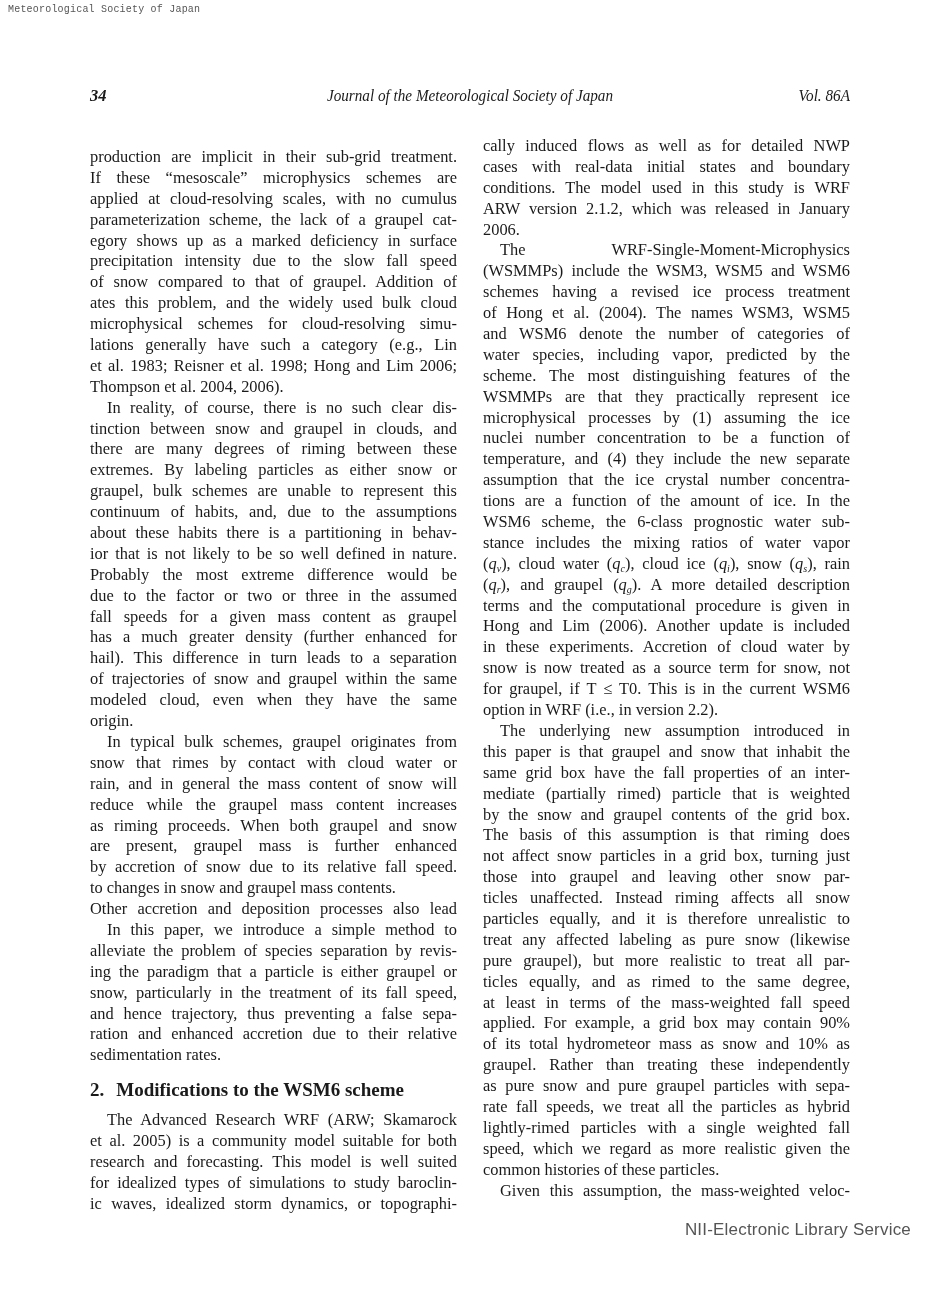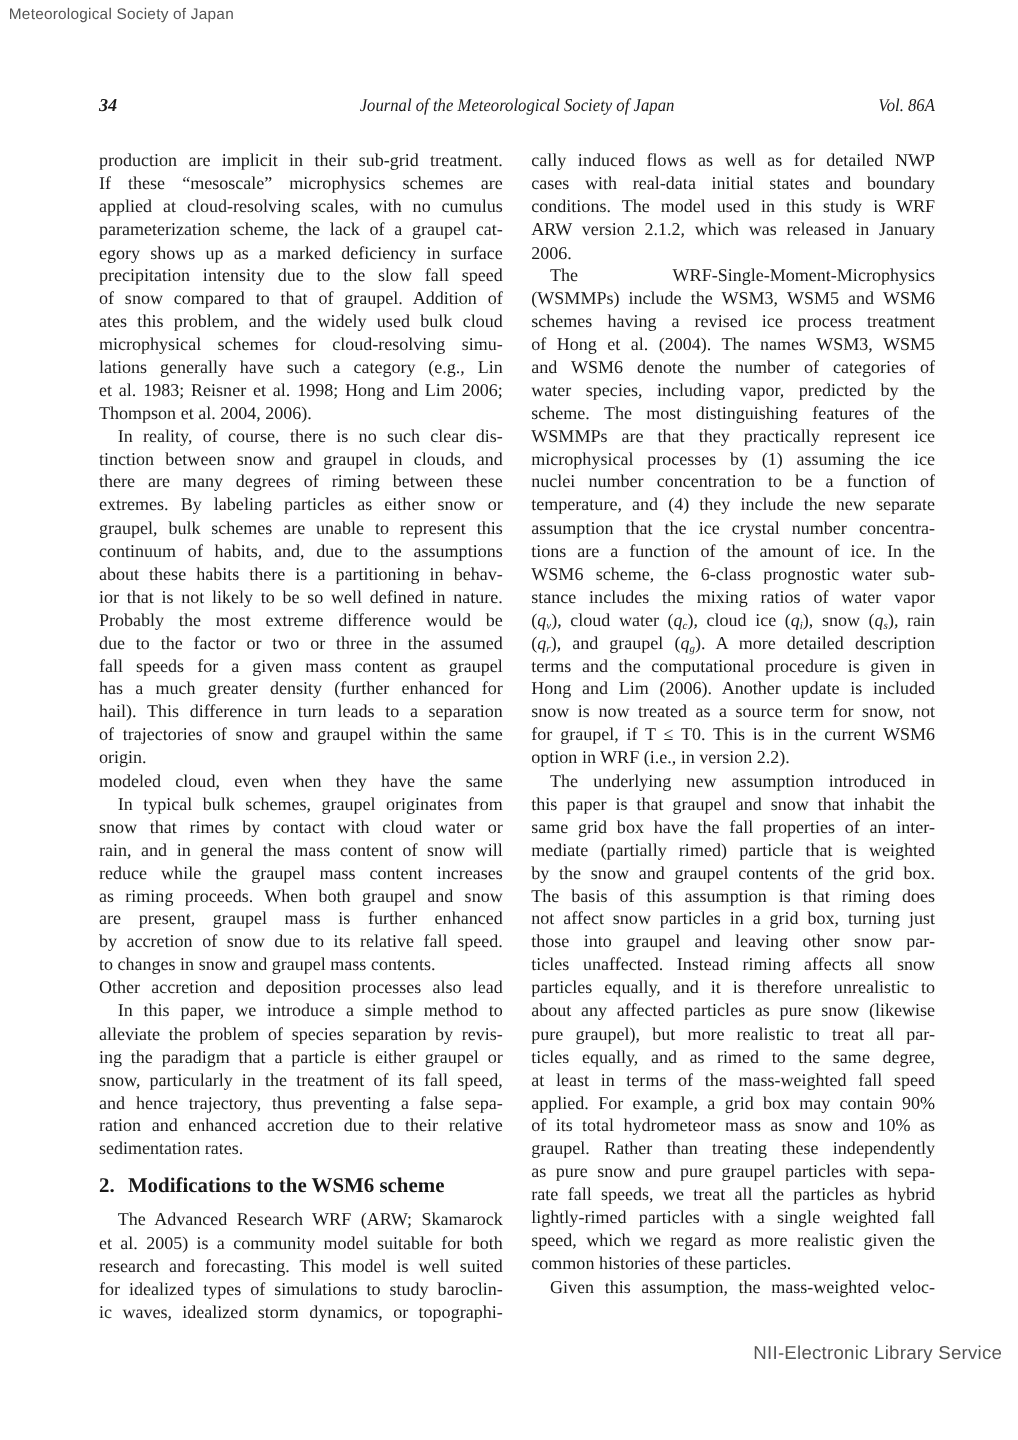--- a/index.html
+++ b/index.html
@@ -3,39 +3,39 @@
 <meta charset="utf-8">
 <style>
   html, body { margin: 0; padding: 0; }
   body {
     width: 925px; height: 1309px; background: #ffffff; position: relative;
     overflow: hidden; color: #1a1a1a;
     font-family: "Liberation Serif", "DejaVu Serif", serif;
   }
   .watermark-top {
     position: absolute; left: 8px; top: 4px;
-    font-family: Liberation Sans, sans-serif;
-    font-size: 14px; color: #555; letter-spacing: 0.2px;
+    font-family: Liberation Mono, monospace;
+    font-size: 10px; color: #555; letter-spacing: 0.2px;
   }
   .watermark-bottom {
     position: absolute; right: 14px; top: 1220px;
     font-family: Liberation Sans, sans-serif;
     font-size: 17px; color: #555; letter-spacing: 0.2px;
   }
   .running-head {
     position: absolute; top: 86px; left: 90px; width: 760px; height: 22px;
     font-size: 16.5px;
     font-style: italic;
   }
   .running-head .page-num { position: absolute; left: 0; top: 0; font-weight: bold; }
   .running-head .journal { position: absolute; left: 0; right: 0; text-align: center; top: 0; transform: scaleX(0.92); }
   .running-head .volume { position: absolute; right: 0; top: 0; transform-origin: right; transform: scaleX(0.92); }
 
   .column { position: absolute; top: 136px; width: 367px; }
-  .col-left { left: 90px; }
+  .col-left { left: 90px; margin-top: 11px; }
   .col-right { left: 483px; }
 
   .line {
     height: 20.9px; line-height: 20.9px; font-size: 16.4px;
     white-space: nowrap; text-align: justify; text-align-last: justify;
     overflow: visible;
   }
   .line.last { text-align-last: left; }
   .line.indent { padding-left: 17px; }
   .heading {
@@ -77,22 +77,22 @@
     <div class="line">graupel, bulk schemes are unable to represent this</div>
     <div class="line">continuum of habits, and, due to the assumptions</div>
     <div class="line">about these habits there is a partitioning in behav-</div>
     <div class="line">ior that is not likely to be so well defined in nature.</div>
     <div class="line">Probably the most extreme difference would be</div>
     <div class="line">due to the factor or two or three in the assumed</div>
     <div class="line">fall speeds for a given mass content as graupel</div>
     <div class="line">has a much greater density (further enhanced for</div>
     <div class="line">hail). This difference in turn leads to a separation</div>
     <div class="line">of trajectories of snow and graupel within the same</div>
+    <div class="line">modeled cloud, even when they have the same</div>
     <div class="line last">origin.</div>
-    <div class="line">modeled cloud, even when they have the same</div>
     <div class="line indent">In typical bulk schemes, graupel originates from</div>
     <div class="line">snow that rimes by contact with cloud water or</div>
     <div class="line">rain, and in general the mass content of snow will</div>
     <div class="line">reduce while the graupel mass content increases</div>
     <div class="line">as riming proceeds. When both graupel and snow</div>
     <div class="line">are present, graupel mass is further enhanced</div>
     <div class="line">by accretion of snow due to its relative fall speed.</div>
     <div class="line last">to changes in snow and graupel mass contents.</div>
     <div class="line">Other accretion and deposition processes also lead</div>
     <div class="line indent">In this paper, we introduce a simple method to</div>
@@ -127,34 +127,35 @@
     <div class="line">nuclei number concentration to be a function of</div>
     <div class="line">temperature, and (4) they include the new separate</div>
     <div class="line">assumption that the ice crystal number concentra-</div>
     <div class="line">tions are a function of the amount of ice. In the</div>
     <div class="line">WSM6 scheme, the 6-class prognostic water sub-</div>
     <div class="line">stance includes the mixing ratios of water vapor</div>
     <div class="line">(<i>q<sub>v</sub></i>), cloud water (<i>q<sub>c</sub></i>), cloud ice (<i>q<sub>i</sub></i>), snow (<i>q<sub>s</sub></i>), rain</div>
     <div class="line">(<i>q<sub>r</sub></i>), and graupel (<i>q<sub>g</sub></i>). A more detailed description</div>
     <div class="line">terms and the computational procedure is given in</div>
     <div class="line">Hong and Lim (2006). Another update is included</div>
+    <div class="line">in these experiments. Accretion of cloud water by</div>
     <div class="line">snow is now treated as a source term for snow, not</div>
     <div class="line">for graupel, if T ≤ T0. This is in the current WSM6</div>
     <div class="line last">option in WRF (i.e., in version 2.2).</div>
     <div class="line indent">The underlying new assumption introduced in</div>
     <div class="line">this paper is that graupel and snow that inhabit the</div>
     <div class="line">same grid box have the fall properties of an inter-</div>
     <div class="line">mediate (partially rimed) particle that is weighted</div>
     <div class="line">by the snow and graupel contents of the grid box.</div>
     <div class="line">The basis of this assumption is that riming does</div>
     <div class="line">not affect snow particles in a grid box, turning just</div>
     <div class="line">those into graupel and leaving other snow par-</div>
     <div class="line">ticles unaffected. Instead riming affects all snow</div>
     <div class="line">particles equally, and it is therefore unrealistic to</div>
-    <div class="line">about any affected particles as pure snow (likewise</div>
+    <div class="line">treat any affected labeling as pure snow (likewise</div>
     <div class="line">pure graupel), but more realistic to treat all par-</div>
     <div class="line">ticles equally, and as rimed to the same degree,</div>
     <div class="line">at least in terms of the mass-weighted fall speed</div>
     <div class="line">applied. For example, a grid box may contain 90%</div>
     <div class="line">of its total hydrometeor mass as snow and 10% as</div>
     <div class="line">graupel. Rather than treating these independently</div>
     <div class="line">as pure snow and pure graupel particles with sepa-</div>
     <div class="line">rate fall speeds, we treat all the particles as hybrid</div>
     <div class="line">lightly-rimed particles with a single weighted fall</div>
     <div class="line">speed, which we regard as more realistic given the</div>

